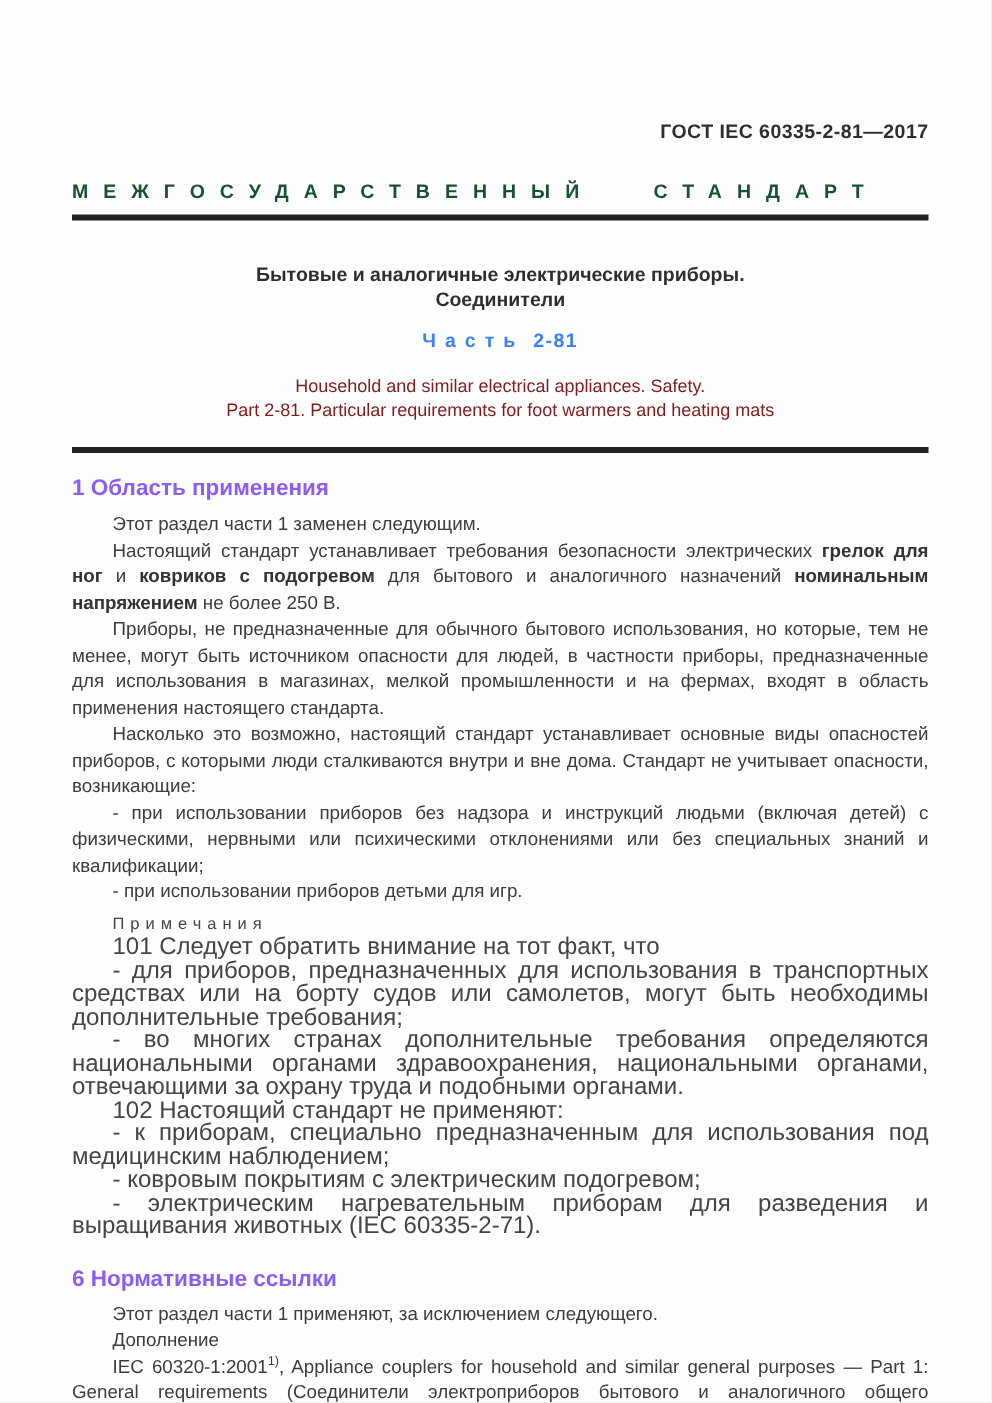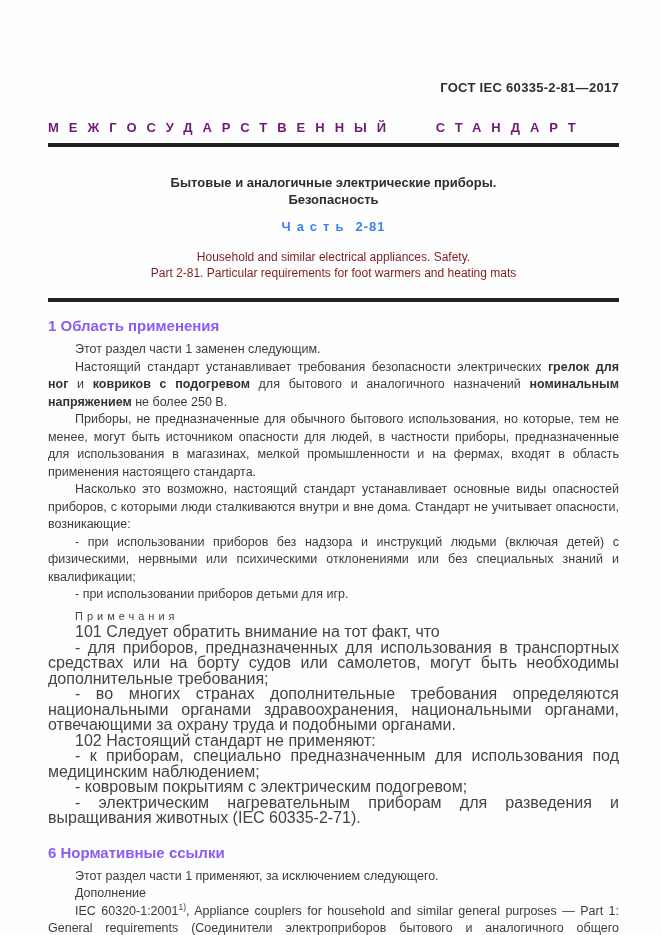--- a/index.html
+++ b/index.html
@@ -3,21 +3,21 @@
 <meta charset="utf-8">
 <style>
   html,body{margin:0;padding:0;background:#e8e8e8;}
   .page{
     width:661px;height:935px;margin:0 auto;background:#fefefe;
     box-sizing:border-box;padding:80px 42px 0 48px;overflow:hidden;
     font-family:"Liberation Sans", sans-serif;color:#3c3c3c;position:relative;
   }
   .doc-number{font-size:13px;font-weight:bold;text-align:right;color:#2e2e2e;letter-spacing:.3px;}
   .standard-type{
-    margin-top:25px;font-size:13px;font-weight:bold;color:#701a75;
+    margin-top:25px;font-size:13px;font-weight:bold;color:#14532d;
     letter-spacing:10px;word-spacing:26px;white-space:nowrap;
   }
   .rule-thick{height:4px;background:#222;margin-top:8px;}
   .rule-thick2{height:4px;background:#222;margin-top:17px;}
   .title-block{text-align:center;}
   .title-line{font-size:13px;font-weight:bold;color:#2e2e2e;line-height:17px;}
   .title-line.first{margin-top:27px;}
   .part-line{margin-top:11px;font-size:13px;font-weight:bold;color:#3b82f6;}
   .part-word{letter-spacing:6px;}
   .part-number{margin-left:6px;letter-spacing:1px;}
@@ -40,21 +40,21 @@
 <div class="page">
 
   <div class="doc-number">ГОСТ IEC 60335-2-81—2017</div>
 
   <div class="standard-type">МЕЖГОСУДАРСТВЕННЫЙ СТАНДАРТ</div>
 
   <div class="rule-thick"></div>
 
   <div class="title-block">
     <div class="title-line first">Бытовые и аналогичные электрические приборы.</div>
-    <div class="title-line">Безопасность</div>
+    <div class="title-line">Соединители</div>
     <div class="part-line"><span class="part-word">Часть</span><span class="part-number">2-81</span></div>
     <div class="english-block">
       <div>Household and similar electrical appliances. Safety.</div>
       <div>Part 2-81. Particular requirements for foot warmers and heating mats</div>
     </div>
   </div>
 
   <div class="rule-thick2"></div>
 
 

